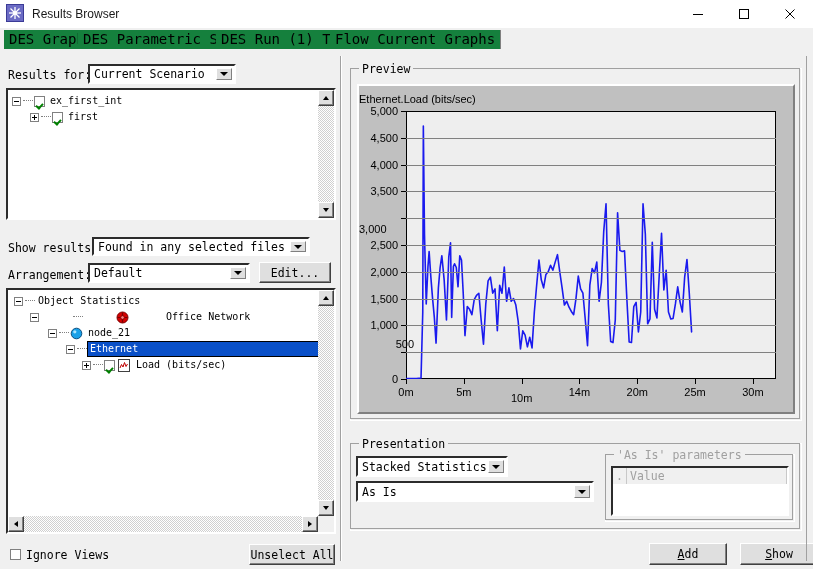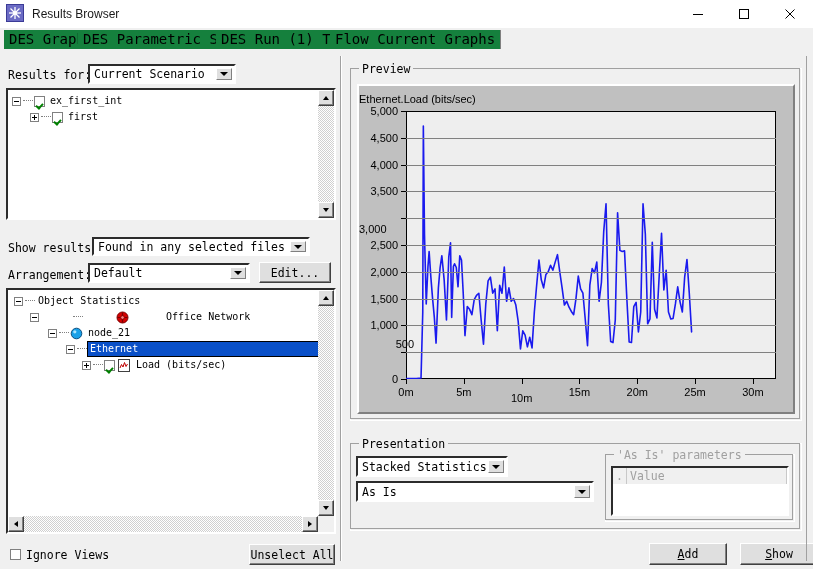--- a/index.html
+++ b/index.html
@@ -328,21 +328,21 @@
         <div class="ytick" style="top: 143px; left: 0px; width: 23px;">3,000</div>
         <div class="ytick" style="top: 105.4px; left: 0px; width: 39px;">3,500</div>
         <div class="ytick" style="top: 78.6px; left: 0px; width: 39px;">4,000</div>
         <div class="ytick" style="top: 51.8px; left: 0px; width: 39px;">4,500</div>
         <div class="ytick" style="top: 25px; left: 0px; width: 39px;">5,000</div>
       </div>
     <div id="xticks">
         <div class="xtick" style="left: 47px; top: 300px;">0m</div>
         <div class="xtick" style="left: 104.812px; top: 300px;">5m</div>
         <div class="xtick" style="left: 162.625px; top: 300px; margin-top: 6px;">10m</div>
-        <div class="xtick" style="left: 220.438px; top: 300px;">15m</div>
+        <div class="xtick" style="left: 220.438px; top: 300px;">14m</div>
         <div class="xtick" style="left: 278.25px; top: 300px;">20m</div>
         <div class="xtick" style="left: 336.062px; top: 300px;">25m</div>
         <div class="xtick" style="left: 393.875px; top: 300px;">30m</div>
       </div>
   </div>
 
   <div class="grp" style="left:350px;top:443px;width:452px;height:88px;">
     <div class="grp-title">Presentation</div>
   </div>
 

